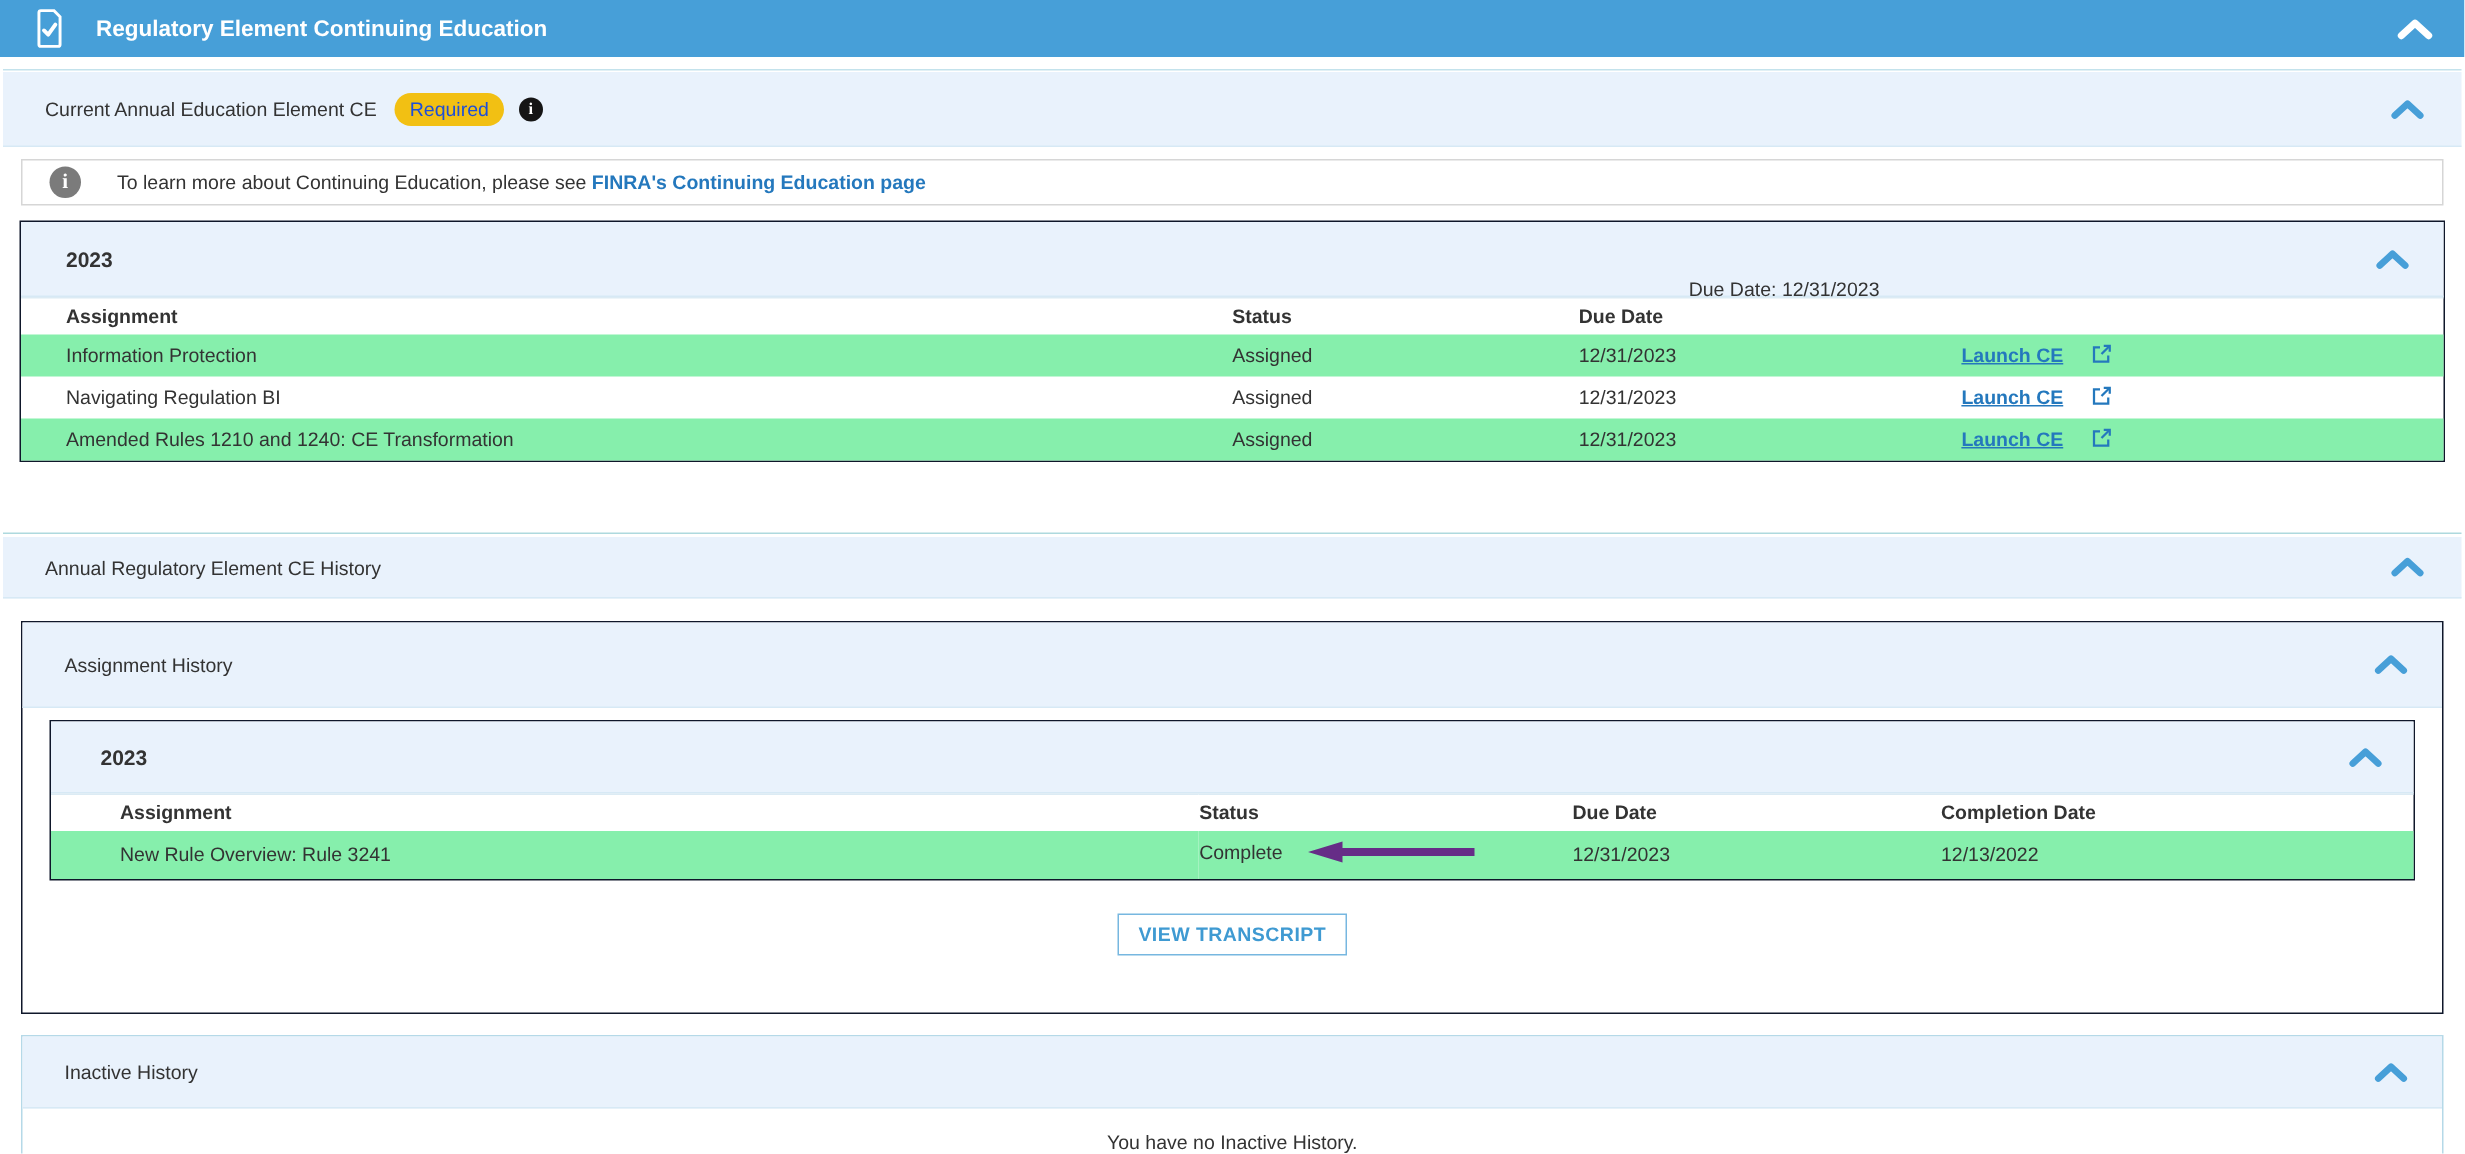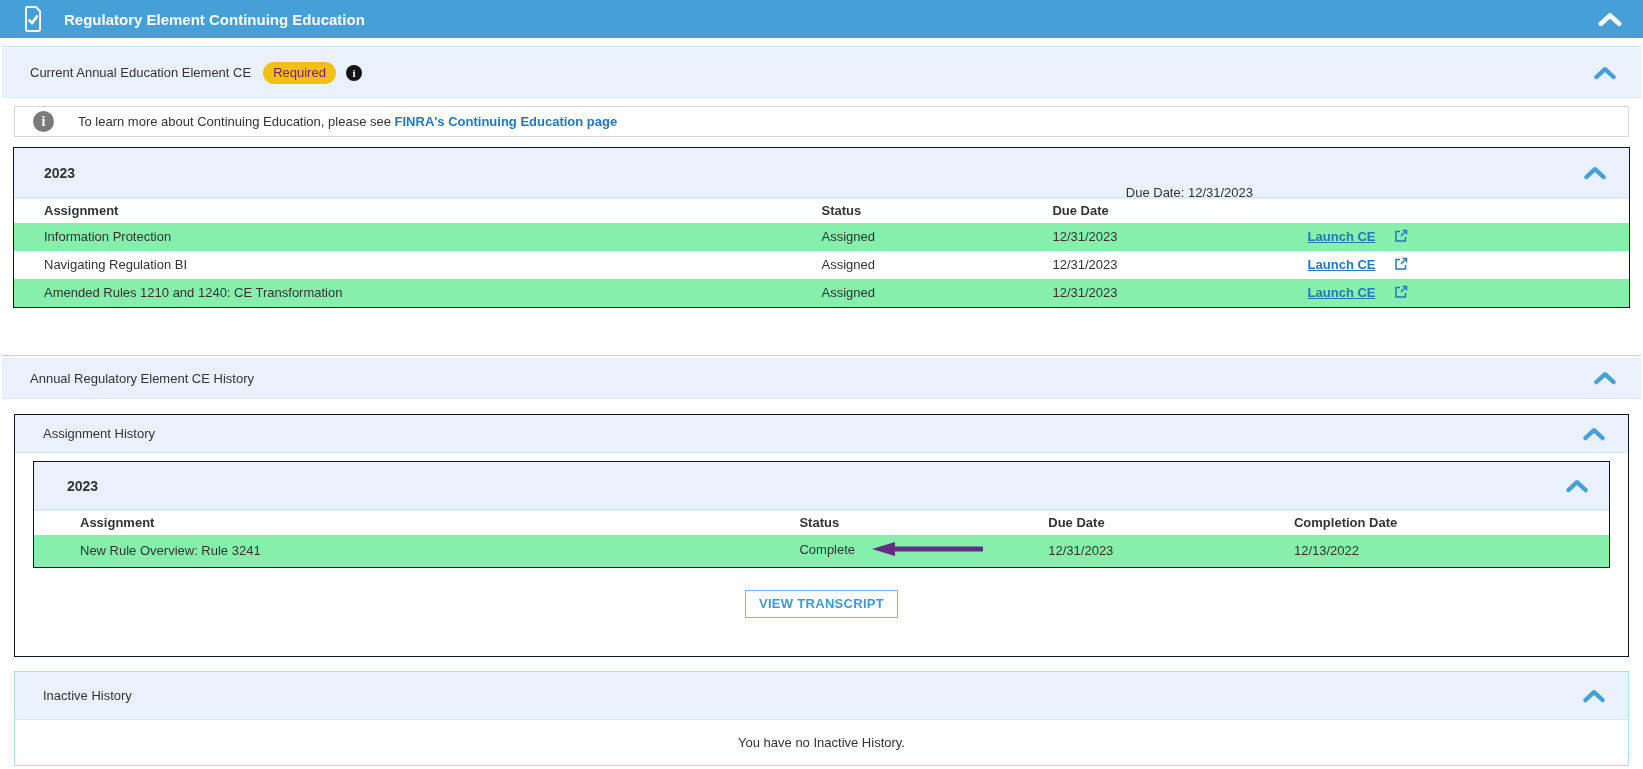--- a/index.html
+++ b/index.html
@@ -29,21 +29,21 @@
   .band {
     background:#e9f2fc; margin:0 2px;
     display:flex; align-items:center;
     border-bottom:1px solid #d7e9f5;
   }
   .band.current { height:50px; padding:0 24px 0 28px; margin-top:1px; }
   .band.history { height:41px; padding:0 24px 0 28px; margin-top:2px; }
   .band .spacer { flex:1; }
 
   .badge {
-    background:#f2c013; color:#701a75;
+    background:#f2c013; color:#1d4ed8;
     border-radius:11px; padding:3px 10px 4px;
     margin-left:12px; font-size:13px;
   }
   .info-dark {
     width:16px; height:16px; border-radius:50%;
     background:#151515; color:#fff;
     display:inline-flex; align-items:center; justify-content:center;
     font-size:11px; font-weight:bold; font-family:"Liberation Serif", serif;
     margin-left:10px; cursor:pointer;
   }
@@ -84,21 +84,21 @@
   }
   tbody td { padding:6px 0 7px; }
   tbody tr.stripe { background:#86efac; }
   .c1 { padding-left:30px !important; }
   .launch-cell a { display:inline-flex; align-items:flex-start; gap:18px; }
   .launch-link { color:#2478bd; font-weight:bold; text-decoration:underline; cursor:pointer; }
   .ext-icon { display:inline-flex; }
 
   
   .panel.assign-history { margin:15px 14px 0 14px; }
-  .panel.assign-history > .panel-hdr { height:38px; padding:0 22px 0 28px; font-size:13px; }
+  .panel.assign-history > .panel-hdr { height:57px; padding:0 22px 0 28px; font-size:13px; }
   .panel.assign-history .content { padding:8px 18px 38px; }
 
   .panel.sub2023 .panel-hdr { height:48px; padding:0 20px 0 33px; }
   .sub2023 .c1 { padding-left:46px !important; }
 
   .arrow-anno { display:inline-block; vertical-align:middle; margin-left:12px; }
 
   .btn-row { display:flex; justify-content:center; margin-top:22px; }
   .btn-outline {
     background:#fff; border:1px solid #77b7e0; color:#3f9ad2;

